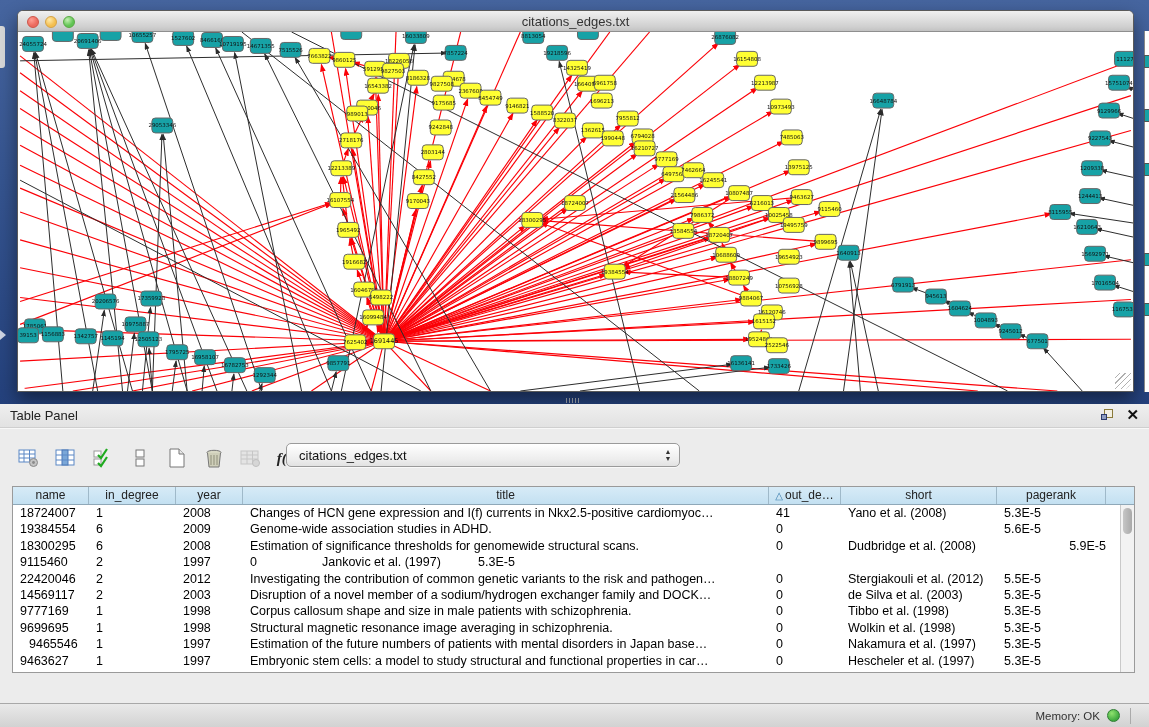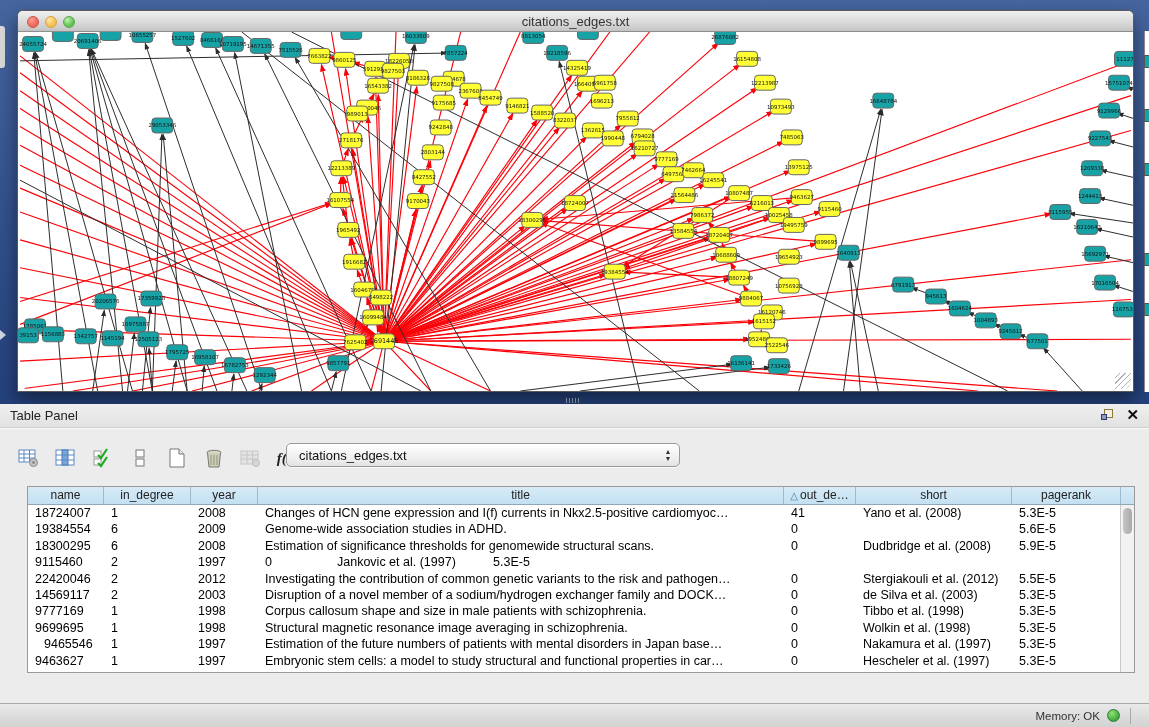--- a/index.html
+++ b/index.html
@@ -52,21 +52,21 @@
   .tb-btn.disabled { opacity:.45; cursor:default; }
   .fx { font-family:"Liberation Serif", serif; font-style:italic; font-weight:bold;
     font-size:15px; color:#222; }
   #network-select { position:absolute; left:272px; top:0px; width:394px; height:24px;
     border:1px solid #9a9a9a; border-radius:5px; cursor:pointer;
     background:linear-gradient(180deg,#ffffff,#ededed 70%,#e2e2e2);
     box-shadow:0 1px 0 rgba(255,255,255,.7); display:flex; align-items:center; }
   #network-select .val { font-size:13px; color:#111; padding-left:12px; flex:1; }
   #network-select .arrows { width:22px; text-align:center; font-size:7px; line-height:7px; color:#333; }
 
-  #table-wrap { position:absolute; left:27px; right:14px; top:57px; height:187px;
+  #table-wrap { position:absolute; left:12px; right:14px; top:57px; height:187px;
     border:1px solid #9a9a9a; background:#fff; display:flex; flex-direction:column; }
   #thead { display:flex; height:18px; background:linear-gradient(180deg,#d7ebf7,#c3e0f1);
     border-bottom:1px solid #8fa8b8; flex:none; }
   .hcell { font-size:12px; color:#222; text-align:center; line-height:17px;
     border-right:1px solid #9fb9c9; overflow:hidden; white-space:nowrap; cursor:pointer; flex:none; }
   .hcell .sort { color:#3d7fae; font-size:10px; margin-right:2px; }
   #tbody { flex:1; overflow:hidden; position:relative; }
   .trow { display:flex; height:16.4px; cursor:default; }
   .tcell { font-size:12.5px; color:#000; line-height:16px; padding-left:7px;
     overflow:hidden; white-space:nowrap; flex:none; }
@@ -903,21 +903,21 @@
             <div class="tcell" style="width: 156px; margin-top: 29px;">Franke et al. (2009)</div>
             <div class="tcell" style="width: 109px;">5.6E-5</div>
           </div>
           <div class="trow">
             <div class="tcell" style="width: 76px;">18300295</div>
             <div class="tcell" style="width: 87px;">6</div>
             <div class="tcell" style="width: 67px;">2008</div>
             <div class="tcell" style="width: 526px;">Estimation of significance thresholds for genomewide structural scans.</div>
             <div class="tcell" style="width: 72px;">0</div>
             <div class="tcell" style="width: 156px;">Dudbridge et al. (2008)</div>
-            <div class="tcell" style="width: 109px;">5.9E-5</div>
+            <div class="tcell" style="width: 109px; text-align: right;">5.9E-5</div>
           </div>
           <div class="trow">
             <div class="tcell" style="width: 76px;">9115460</div>
             <div class="tcell" style="width: 87px;">2</div>
             <div class="tcell" style="width: 67px;">1997</div>
             <div class="tcell" style="width: 72px;">0</div>
             <div class="tcell" style="width: 156px;">Jankovic et al. (1997)</div>
             <div class="tcell" style="width: 109px;">5.3E-5</div>
           </div>
           <div class="trow">

